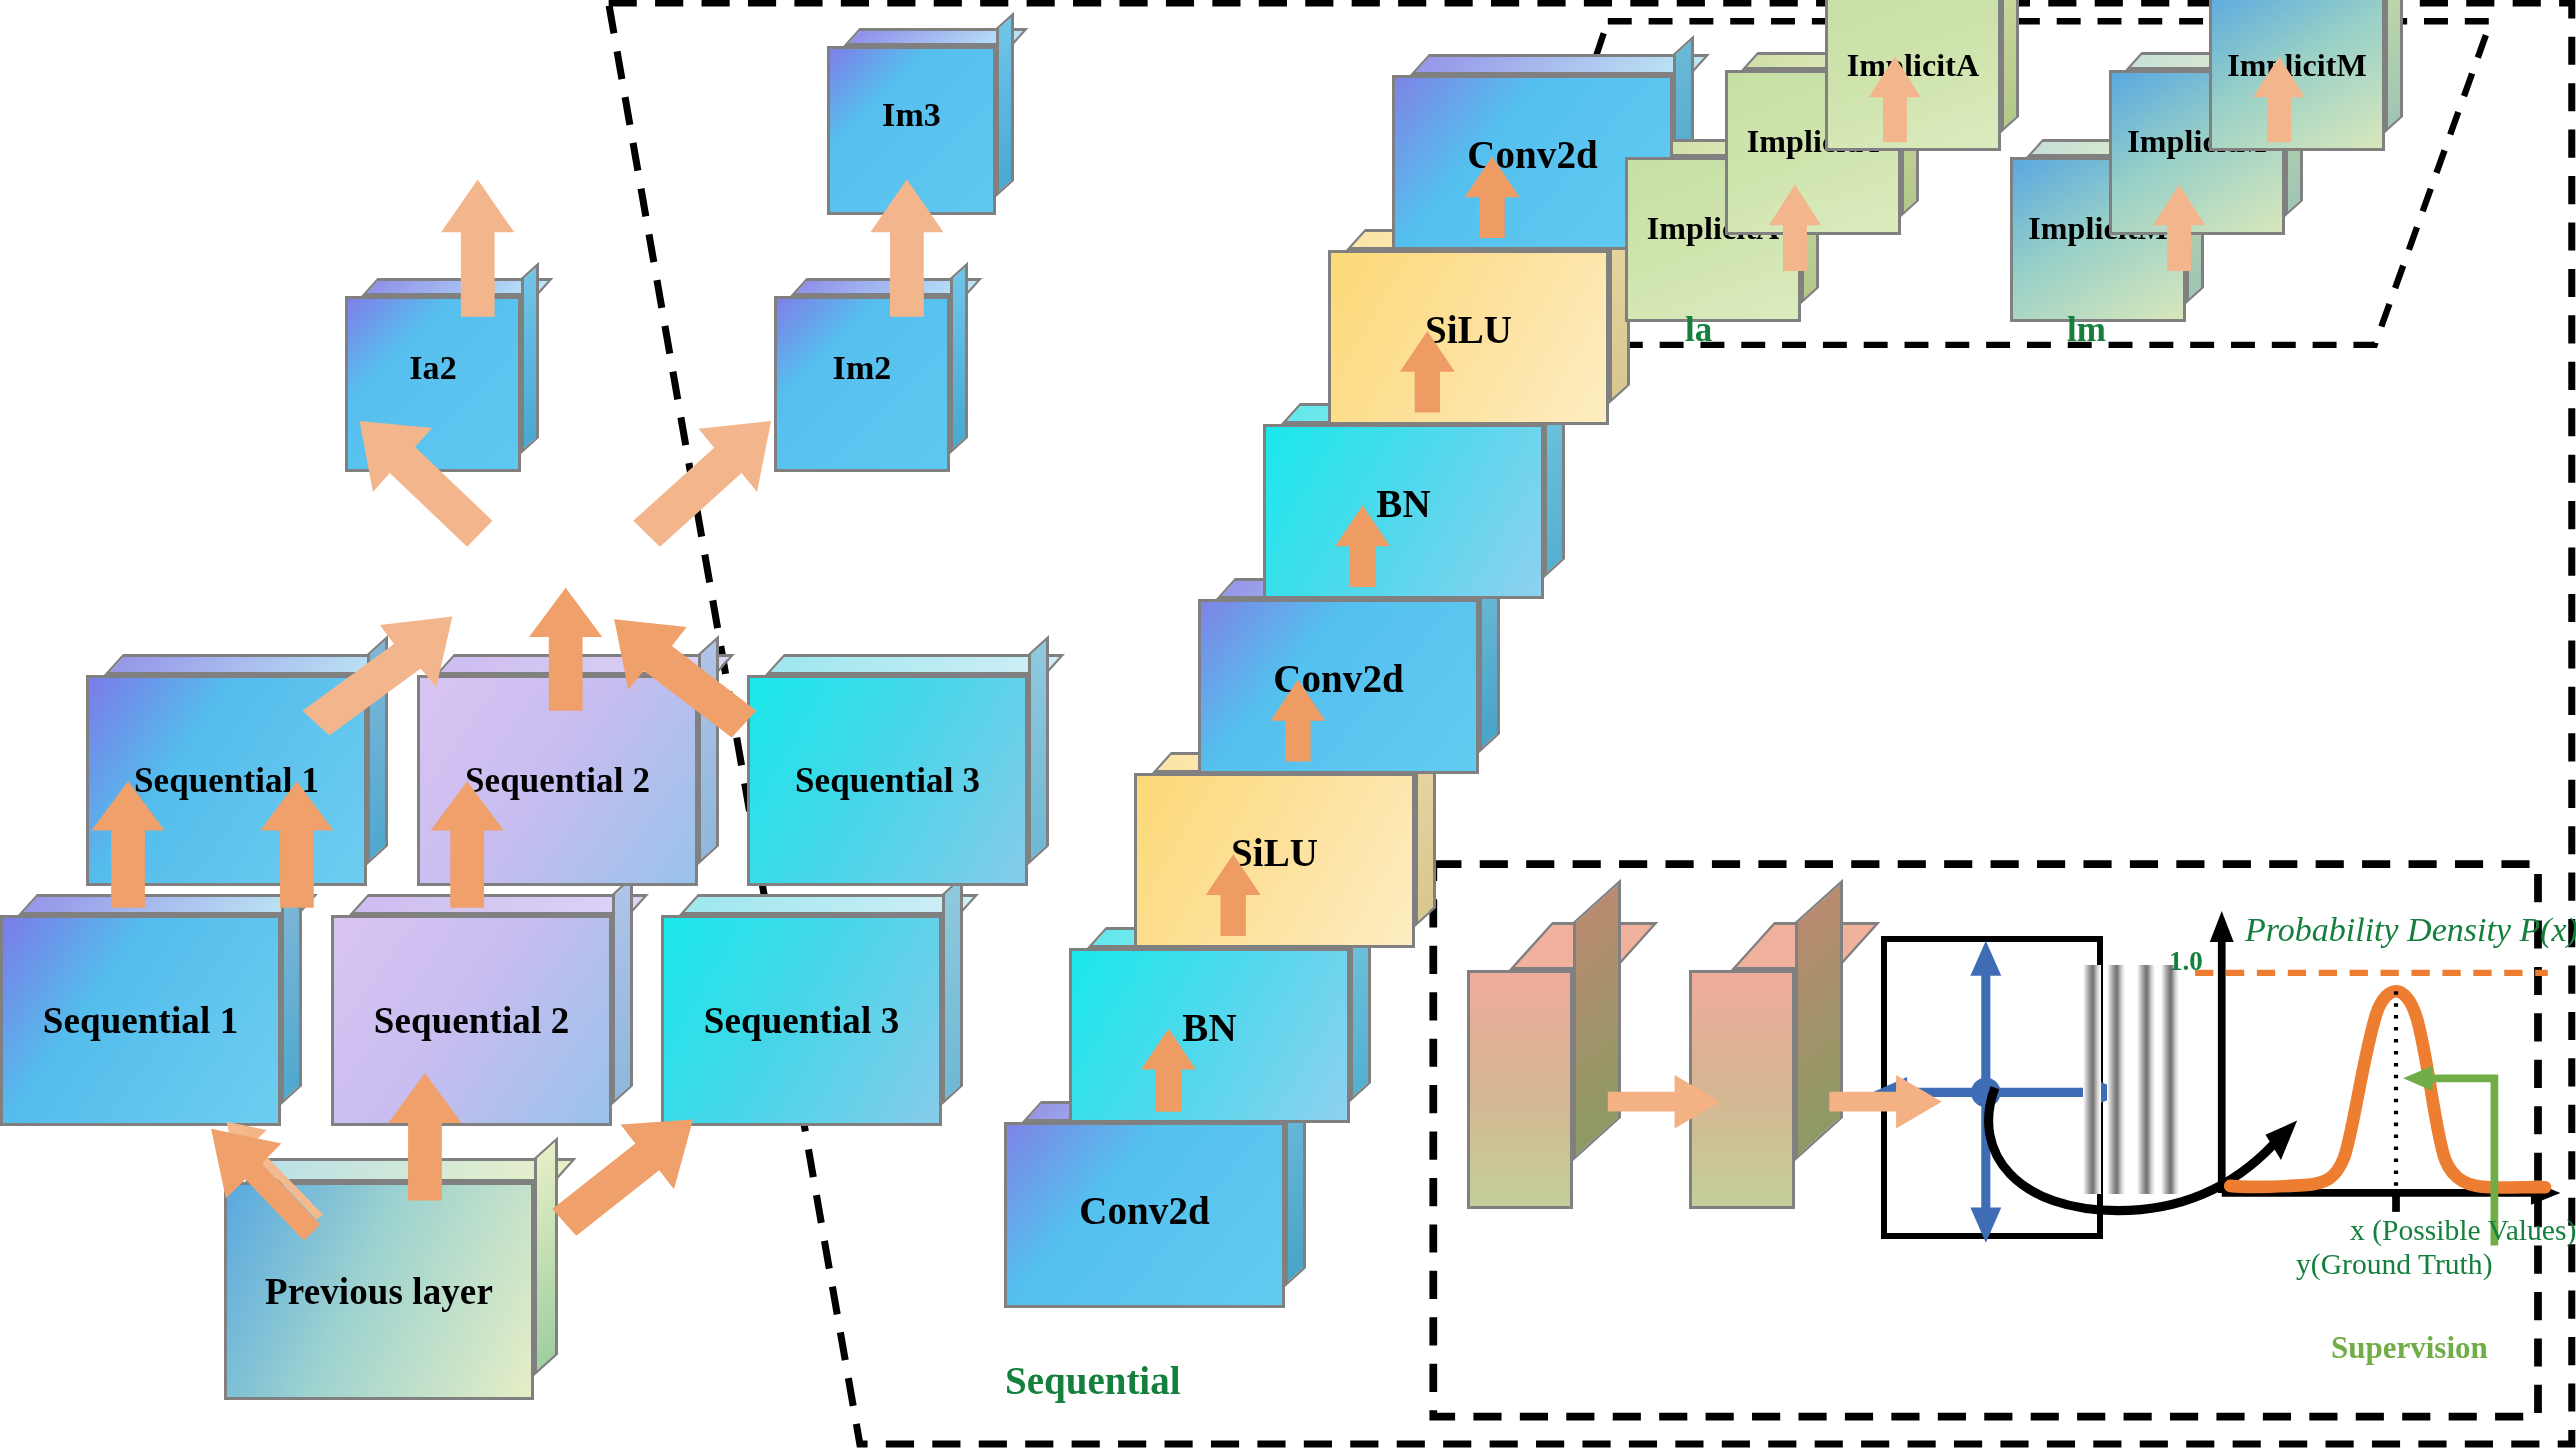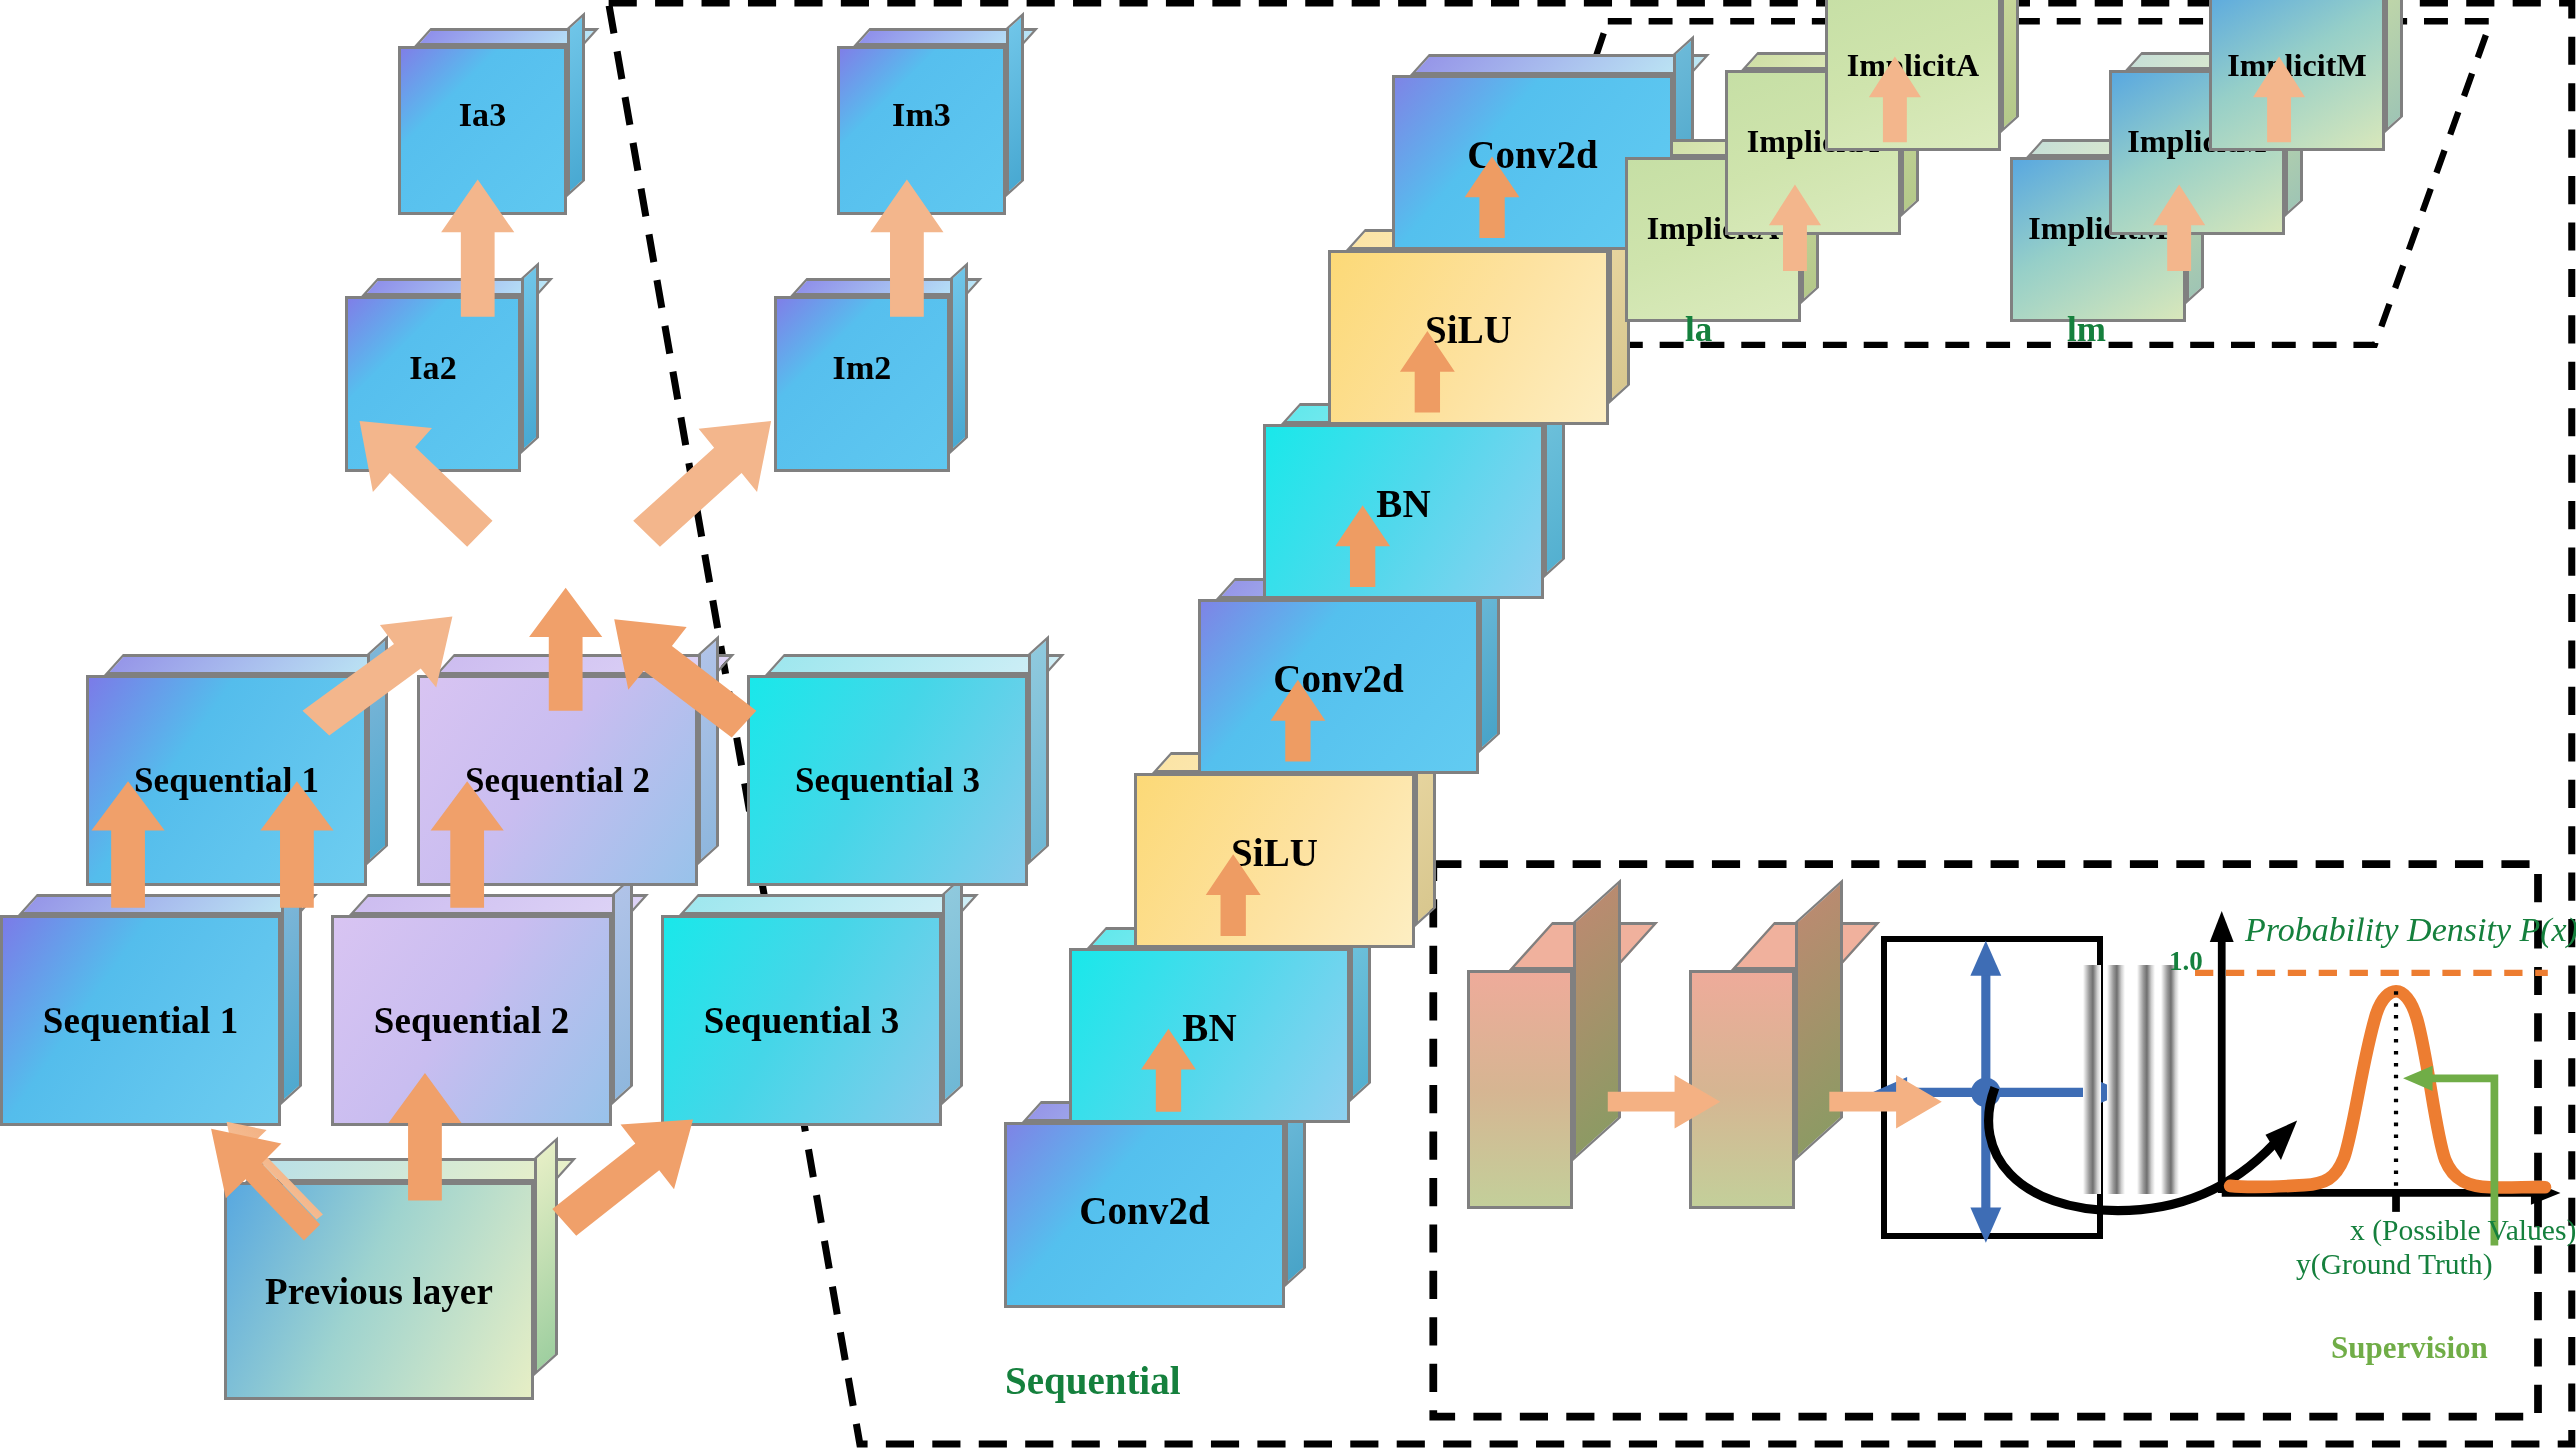--- a/index.html
+++ b/index.html
@@ -220,31 +220,22 @@
   <div class="box" style="left:774px;top:296px;width:176px;height:176px;">
     <div class="top" style="left:15.5px;top:-18.3px;width:176px;height:18.3px;transform:skewX(-42deg);transform-origin:bottom left;
                 background:linear-gradient(100deg,#8f90ea,#b9e6f7);"></div>
     <div class="side" style="left:176px;top:-18.3px;width:18.3px;height:176px;transform:skewY(-42deg);transform-origin:top left;
                 background:linear-gradient(180deg,#6fc5e8,#49a9d2);"></div>
     <div class="face" style="background:linear-gradient(135deg,#7f7fe8 0%,#56bfee 30%,#5fc8f0 100%);">
       <span class="lbl" style="font-size:34px;margin-top:-32px;">Im2</span>
     </div>
   </div>
 
-  <div class="box" style="left:398px;top:46px;width:169px;height:169px;">
-    <div class="top" style="left:15.5px;top:-18.3px;width:169px;height:18.3px;transform:skewX(-42deg);transform-origin:bottom left;
-                background:linear-gradient(100deg,#8f90ea,#b9e6f7);"></div>
-    <div class="side" style="left:169px;top:-18.3px;width:18.3px;height:169px;transform:skewY(-42deg);transform-origin:top left;
-                background:linear-gradient(180deg,#6fc5e8,#49a9d2);"></div>
-    <div class="face" style="background:linear-gradient(135deg,#7f7fe8 0%,#56bfee 30%,#5fc8f0 100%);">
-      <span class="lbl" style="font-size:34px;margin-top:-31px;">Ia3</span>
-    </div>
-  </div>
-
-  <div class="box" style="left:827px;top:46px;width:169px;height:169px;margin-left:10px;">
+
+  <div class="box" style="left:827px;top:46px;width:169px;height:169px;">
     <div class="top" style="left:15.5px;top:-18.3px;width:169px;height:18.3px;transform:skewX(-42deg);transform-origin:bottom left;
                 background:linear-gradient(100deg,#8f90ea,#b9e6f7);"></div>
     <div class="side" style="left:169px;top:-18.3px;width:18.3px;height:169px;transform:skewY(-42deg);transform-origin:top left;
                 background:linear-gradient(180deg,#6fc5e8,#49a9d2);"></div>
     <div class="face" style="background:linear-gradient(135deg,#7f7fe8 0%,#56bfee 30%,#5fc8f0 100%);">
       <span class="lbl" style="font-size:34px;margin-top:-31px;">Im3</span>
     </div>
   </div>
 
   <div class="arrow" style="left:0;top:0;width:1618px;height:1449px;">

